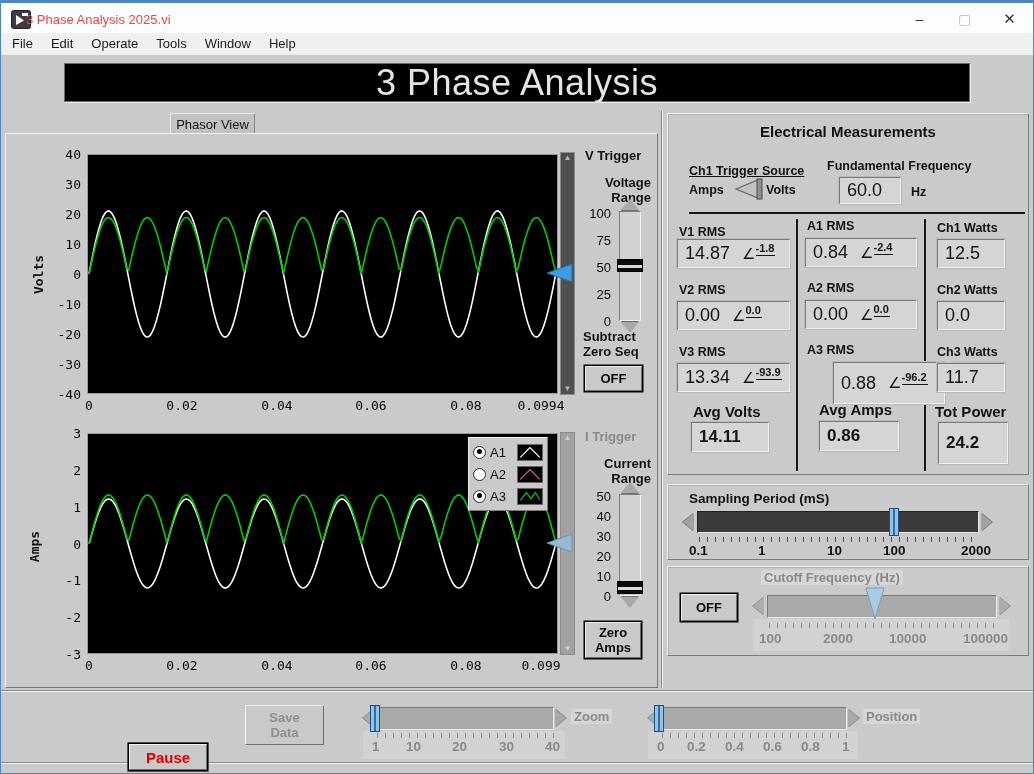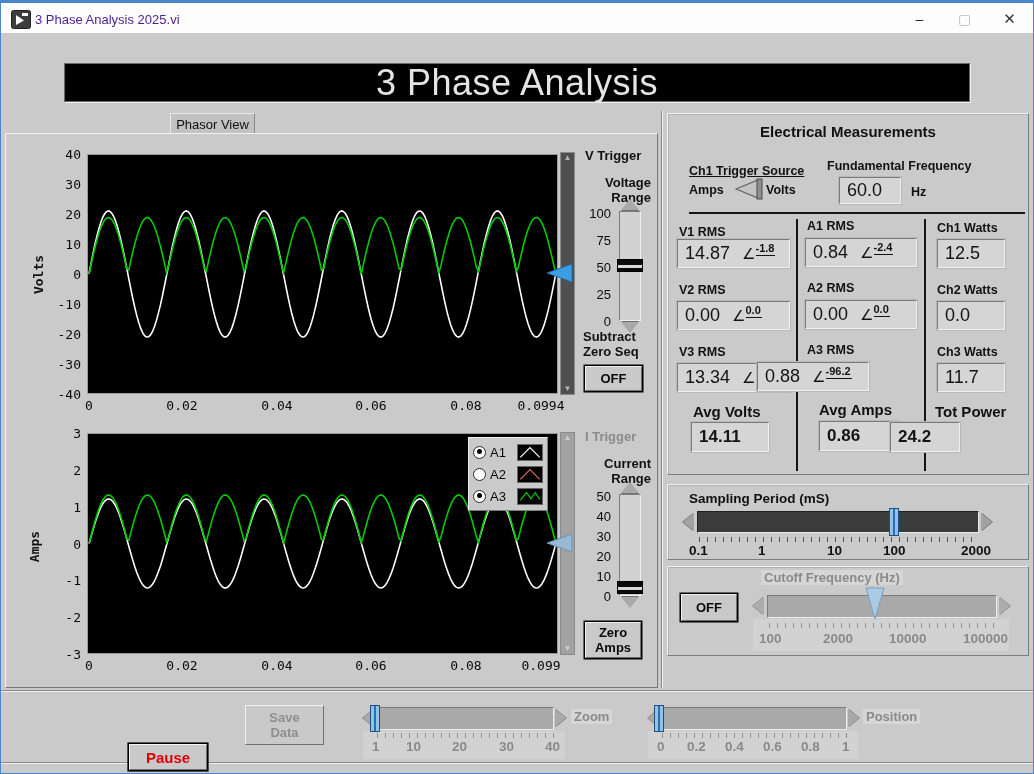--- a/index.html
+++ b/index.html
@@ -6,21 +6,21 @@
   html,body { background:#888; }
   #app {
     position:relative; width:1034px; height:774px; overflow:hidden;
     font-family:"Liberation Sans", sans-serif; color:#111;
     background:#cacaca; border:1px solid #4a86c8;
   }
   .abs { position:absolute; }
   
   #titlebar { left:0; top:0; width:1034px; height:32px; background:#fdfdfd; border-top:2px solid #4a86c8; }
   #vi-icon { left:10px; top:7px; width:20px; height:19px; }
-  #win-title { left:34px; top:9px; font-size:13px; color:#4c1d95; }
+  #win-title { left:25px; top:9px; font-size:13px; color:#ef4444; }
   .winbtn { top:0; width:45px; height:32px; display:flex; align-items:center; justify-content:center; font-size:14px; color:#333; }
   #btn-min { left:896px; }
   #btn-max { left:941px; color:#b9b9b9; }
   #btn-close { left:986px; font-size:15px; }
   #menubar { left:0; top:32px; width:1034px; height:22px; background:#f0f0f0; display:flex; align-items:center; padding-left:2px; }
   .menu-item { padding:0 9px; font-size:13px; color:#1a1a1a; line-height:22px; }
   
   #banner { left:63px; top:62px; width:906px; height:39px; background:#000; border:1px solid #6a6a6a;
     box-shadow:1px 1px 0 #efefef; display:flex; align-items:center; justify-content:center; }
   #banner span { color:#e4e4e4; font-size:36px; letter-spacing:0.5px; }
@@ -110,20 +110,28 @@
       <rect x="0.5" y="0.5" width="19" height="18" rx="2" fill="#3c3c3c" stroke="#222"></rect>
       <rect x="11" y="3" width="6" height="3" fill="#fff"></rect>
       <polygon points="5,5 13,10.5 5,15" fill="#fff"></polygon>
     </svg>
     <span class="abs" id="win-title">3 Phase Analysis 2025.vi</span>
     <div class="abs winbtn" id="btn-min">–</div>
     <div class="abs winbtn" id="btn-max">▢</div>
     <div class="abs winbtn" id="btn-close">✕</div>
   </div>
 
+  <div class="abs" id="menubar">
+    <span class="menu-item">File</span>
+    <span class="menu-item">Edit</span>
+    <span class="menu-item">Operate</span>
+    <span class="menu-item">Tools</span>
+    <span class="menu-item">Window</span>
+    <span class="menu-item">Help</span>
+  </div>
 
   <div class="abs" id="banner">
     <span>3 Phase Analysis</span>
   </div>
 
   <div class="abs tab" id="tab-1">Phasor View</div>
   <div class="abs" id="tabpage"></div>
 
   <span class="abs tick ytick" style="left:42px;top:146px;">40</span>
   <span class="abs tick ytick" style="left:42px;top:176px;">30</span>
@@ -293,40 +301,40 @@
     <span class="val">0.0</span>
   </div>
 
   <span class="abs mlabel" style="left:678px;top:344px;">V3 RMS</span>
   <div class="abs mbox" style="left:676px;top:362px;width:113px;height:29px;">
     <span class="val">13.34</span>
       <span class="ang">∠</span>
       <span class="deg">-93.9</span>
   </div>
   <span class="abs mlabel" style="left:806px;top:342px;">A3 RMS</span>
-  <div class="abs mbox" style="left:756px;top:361px;width:112px;height:29px;">
+  <div class="abs mbox" style="left:832px;top:361px;width:112px;height:42px;">
     <span class="val">0.88</span>
       <span class="ang">∠</span>
       <span class="deg">-96.2</span>
   </div>
   <span class="abs mlabel" style="left:936px;top:344px;">Ch3 Watts</span>
   <div class="abs mbox" style="left:936px;top:362px;width:68px;height:29px;">
     <span class="val">11.7</span>
   </div>
 
   <span class="abs mlabel-lg" style="left:692px;top:402px;">Avg Volts</span>
   <div class="abs mbox boldval" style="left:690px;top:421px;width:78px;height:30px;">
     <span class="val">14.11</span>
   </div>
   <span class="abs mlabel-lg" style="left:818px;top:400px;">Avg Amps</span>
   <div class="abs mbox boldval" style="left:818px;top:420px;width:80px;height:30px;">
     <span class="val">0.86</span>
   </div>
   <span class="abs mlabel-lg" style="left:934px;top:402px;">Tot Power</span>
-  <div class="abs mbox boldval" style="left:889px;top:421px;width:70px;height:30px;">
+  <div class="abs mbox boldval" style="left:937px;top:421px;width:70px;height:42px;">
     <span class="val">24.2</span>
   </div>
 
   <div class="abs panel3d" style="left:666px;top:483px;width:362px;height:76px;"></div>
   <span class="abs slabel" style="left:688px;top:490px;">Sampling Period (mS)</span>
   <div class="abs arr-l" style="left:682px;top:512px;"></div>
   <div class="abs hs-track-dark" style="left:696px;top:510px;width:282px;height:22px;"></div>
   <div class="abs blue-handle" style="left:888px;top:507px;height:28px;"></div>
   <div class="abs arr-r" style="left:980px;top:512px;"></div>
   <div class="abs tickrow" style="left:698px;top:536px;width:280px;"></div>

